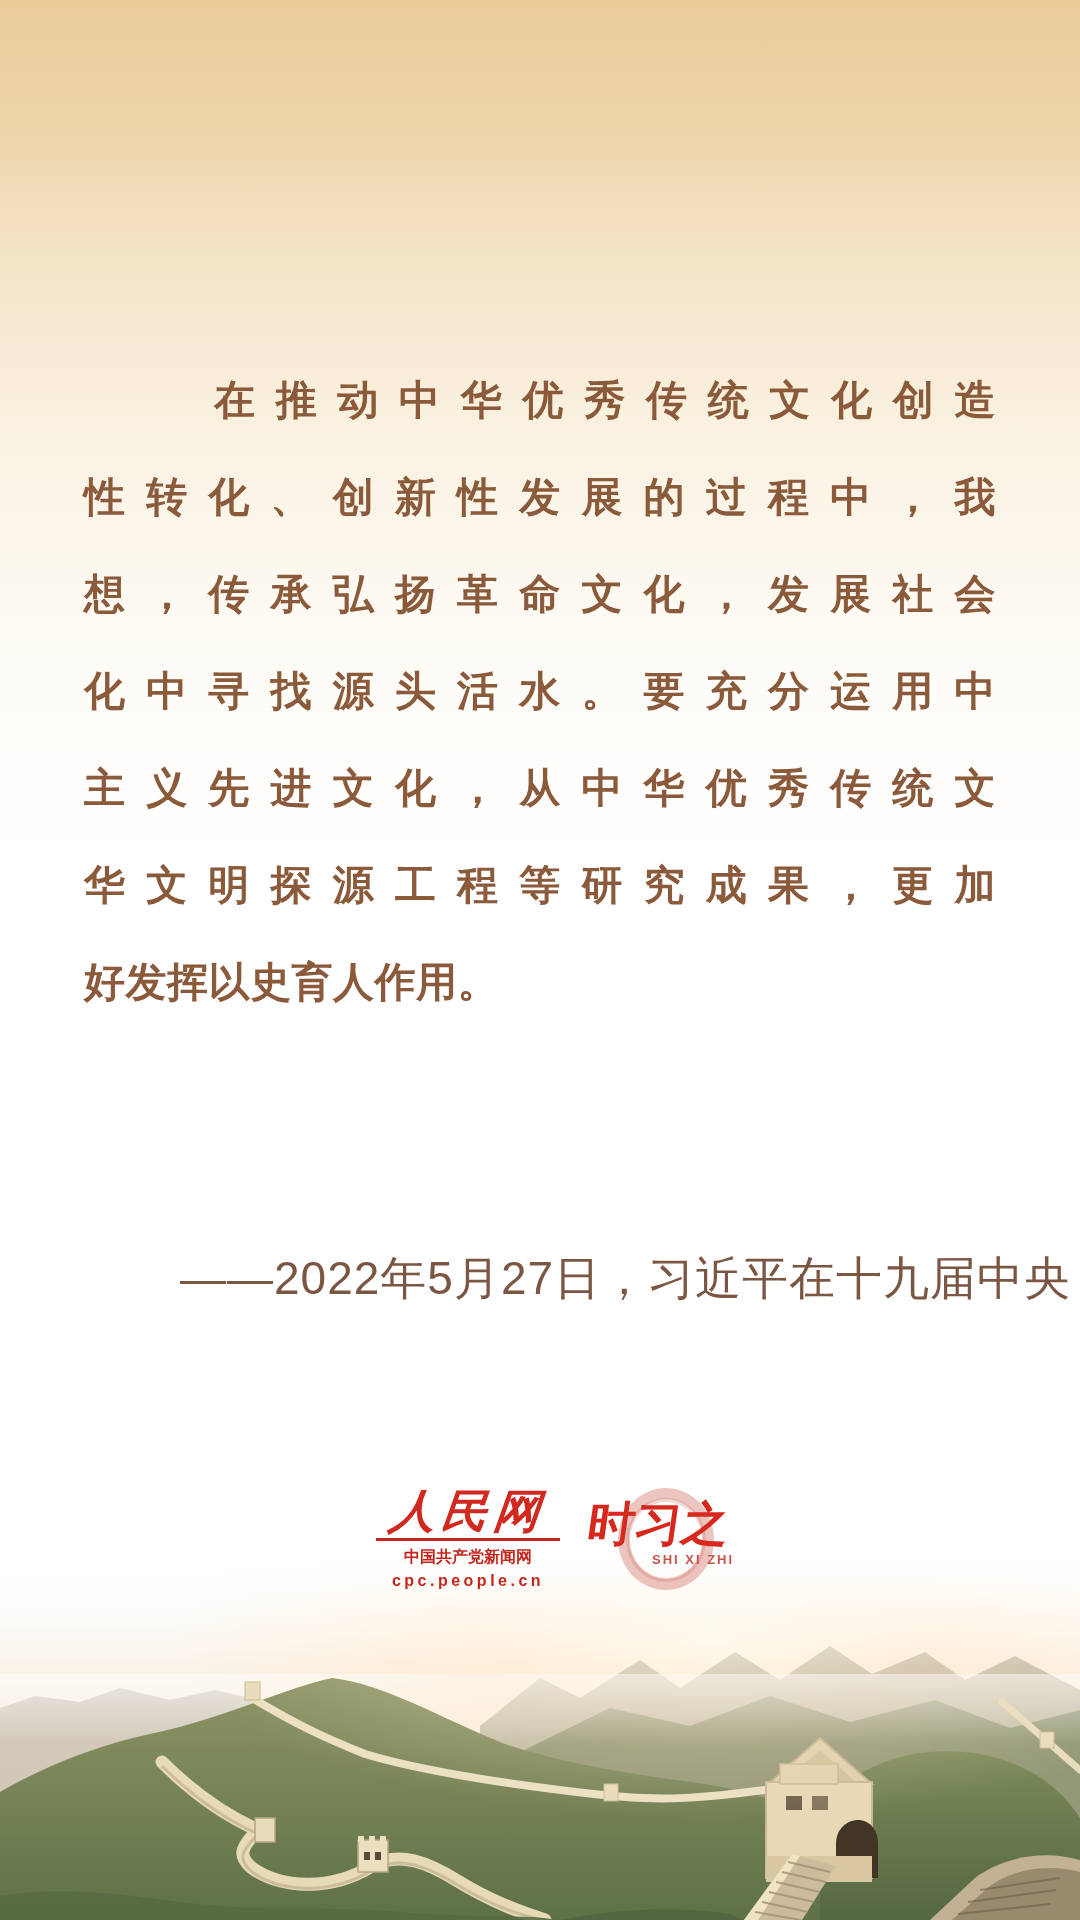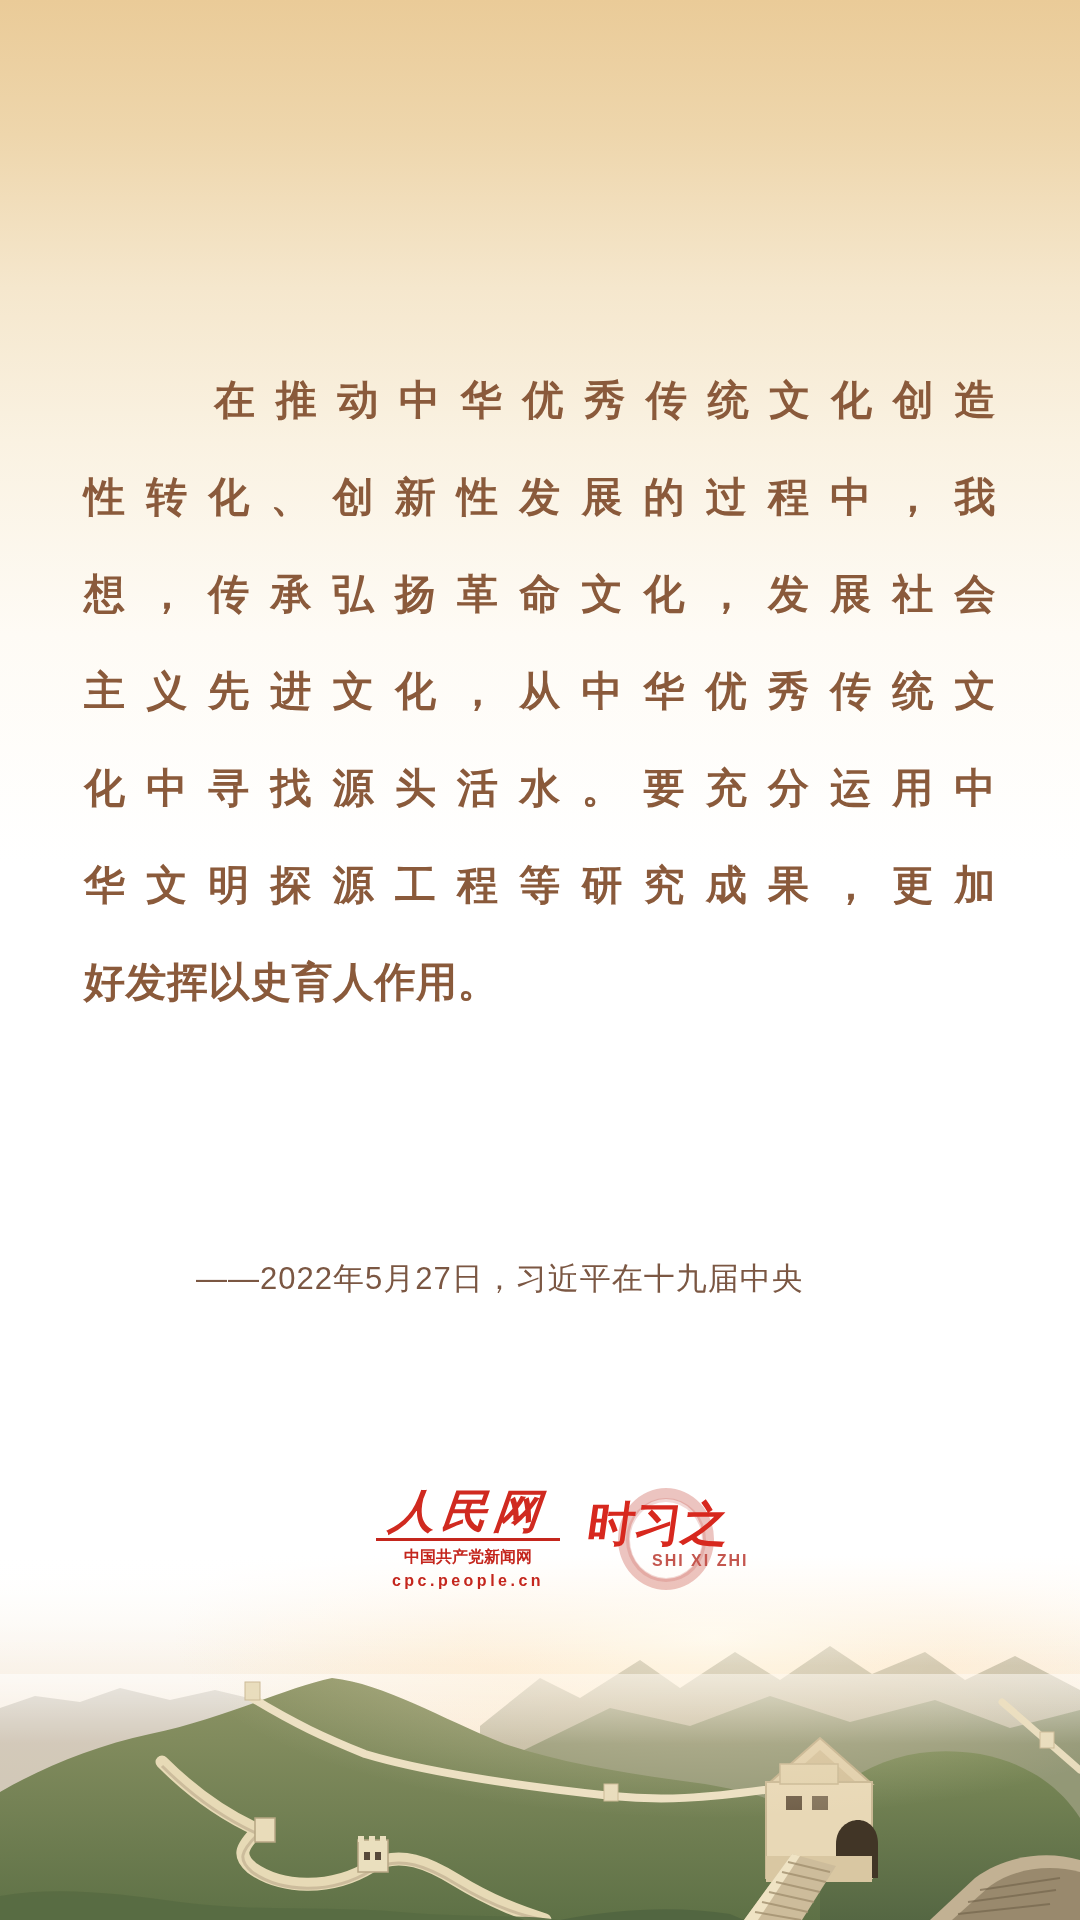--- a/index.html
+++ b/index.html
@@ -35,25 +35,24 @@
   }
   .q-line.first{text-indent:130px;}
   .q-line.last{text-align-last:left;}
   
   .attribution{
     position:absolute;left:84px;top:1252px;width:912px;
     color:#7b5743;
     font-weight:400;
   }
   .a-line{
-    font-size:31px;
+    font-size:46px;
     line-height:53px;
     letter-spacing:1px;
     white-space:nowrap;
-    margin-left:16px;
   }
   .a-line.first{text-indent:96px;}
   
   .logos{
     position:absolute;left:374px;top:1486px;
     display:flex;align-items:flex-start;gap:26px;
     z-index:5;
   }
   .pd-logo{width:188px;display:flex;flex-direction:column;align-items:center;}
   .pd-script{
@@ -87,41 +86,41 @@
   }
   .sxz-text{
     position:absolute;left:0px;top:14px;
     font-size:47px;font-weight:700;color:#d7281e;
     transform:skewX(-8deg);
     white-space:nowrap;line-height:48px;
     z-index:2;
   }
   .sxz-sub{
     position:absolute;left:64px;top:66px;
-    font-size:16px;font-weight:700;color:#c4564e;
+    font-size:13px;font-weight:700;color:#c4564e;
     letter-spacing:2px;white-space:nowrap;z-index:2;
   }
   
   .photo{
     position:absolute;left:0;top:1556px;width:1080px;height:364px;
     z-index:1;
   }
   .photo svg{display:block;}
 </style>
 </head>
 <body>
 
 <div class="canvas">
 
   <div class="quote">
     <div class="q-line first">在推动中华优秀传统文化创造</div>
     <div class="q-line">性转化、创新性发展的过程中，我</div>
     <div class="q-line">想，传承弘扬革命文化，发展社会</div>
+    <div class="q-line">化中寻找源头活水。要充分运用中</div>
     <div class="q-line">主义先进文化，从中华优秀传统文</div>
-    <div class="q-line">化中寻找源头活水。要充分运用中</div>
     <div class="q-line">华文明探源工程等研究成果，更加</div>
     <div class="q-line last">好发挥以史育人作用。</div>
   </div>
 
   <div class="attribution">
     <div class="a-line first">——2022年5月27日，习近平在十九届中央</div>
   </div>
 
   <div class="logos">
     <div class="pd-logo">

